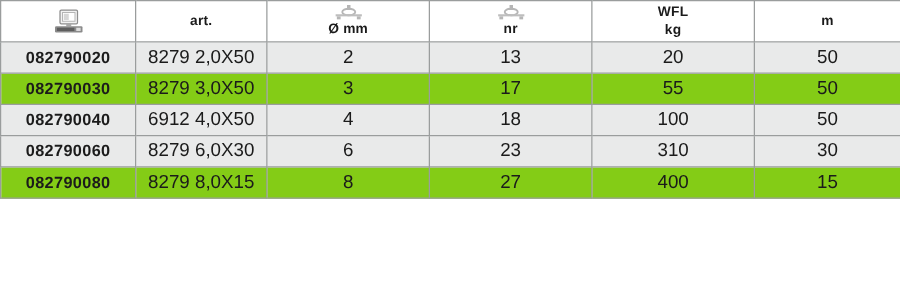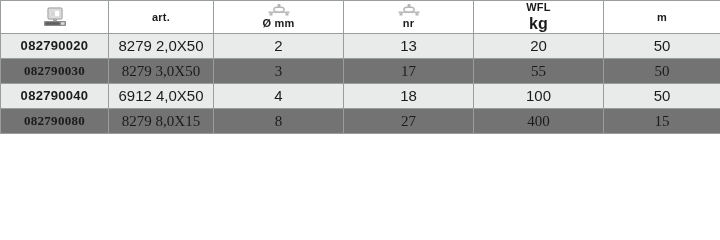--- a/index.html
+++ b/index.html
@@ -49,41 +49,41 @@
 
   .hd-stack {
     display: flex;
     flex-direction: column;
     align-items: center;
     justify-content: center;
     gap: 1px;
     height: 28px;
   }
   .hd-text { letter-spacing: .2px; }
-  .hd-text.small { font-size: 16px; }
+  .hd-text.small { font-size: 11px; }
 
   
   .icon-pc {
     display: block;
     width: 26px;
     height: 20px;
   }
   
   .icon-clamp {
     display: block;
     width: 22px;
     height: 12px;
     opacity: .72;
   }
 
   
   tbody tr { height: 24px; }
 
   tbody tr.alt td { background: #e9eaea; }
-  tbody tr.plain td { background: #737373; font-family: Liberation Serif, serif; }
+  tbody tr.plain td { background: #84cc16; }
 
   tbody td {
     font-size: 15px;
     line-height: 24px;
     white-space: nowrap;
   }
   tbody td.code {
     font-weight: bold;
     font-size: 13px;
     letter-spacing: .3px;
@@ -197,20 +197,28 @@
     <tr class="alt">
       <td class="code">082790040</td>
       <td>6912 4,0X50</td>
       <td>4</td>
       <td>18</td>
       <td>100</td>
       <td>50</td>
     </tr>
 
 
+    <tr class="alt">
+      <td class="code">082790060</td>
+      <td>8279 6,0X30</td>
+      <td>6</td>
+      <td>23</td>
+      <td>310</td>
+      <td>30</td>
+    </tr>
 
     <tr class="plain">
       <td class="code">082790080</td>
       <td>8279 8,0X15</td>
       <td>8</td>
       <td>27</td>
       <td>400</td>
       <td>15</td>
     </tr>
 

